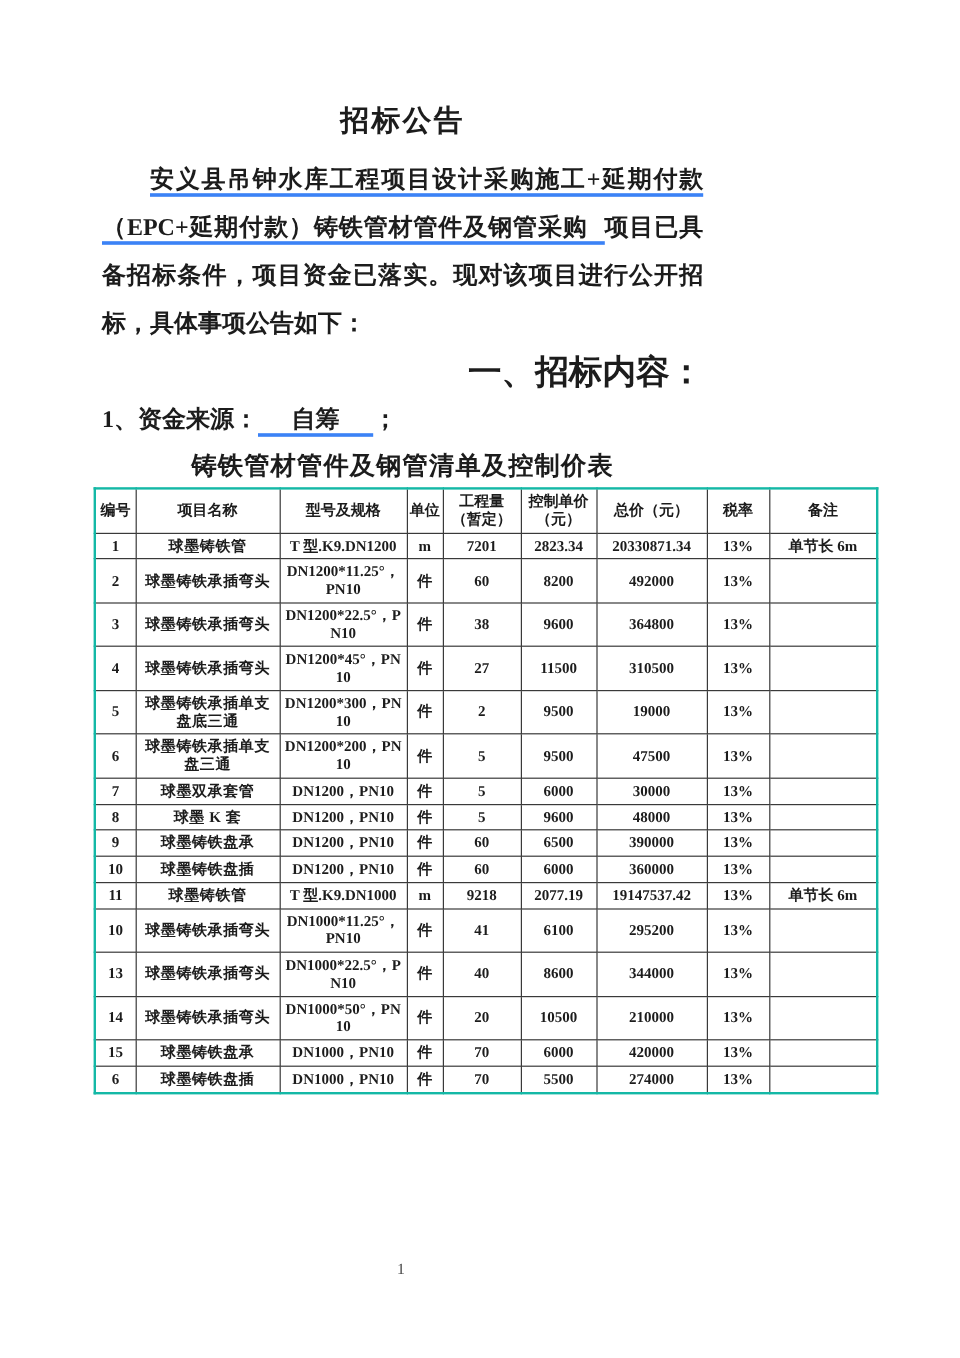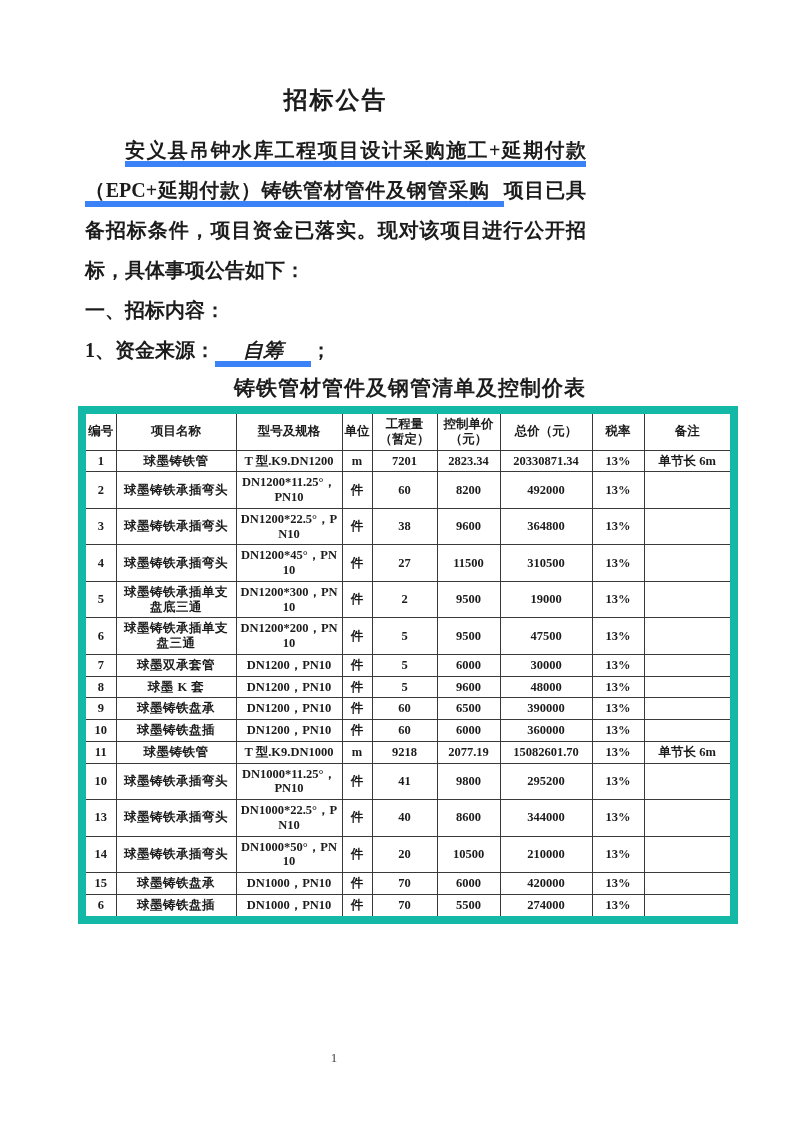--- a/index.html
+++ b/index.html
@@ -28,46 +28,47 @@
     letter-spacing: 2px;
   }
   .body-text {
     font-size: 20px;
     line-height: 40px;
     text-align: justify;
     margin: 0;
   }
   .intro { text-indent: 2em; }
   .u {
-    border-bottom: 6px solid #3b82f6;
+    border-bottom: 3px solid #3b82f6;
   }
   .u-gap { padding-right: 14px; }
   .section-heading {
     font-family: "Liberation Sans", "DejaVu Sans", sans-serif;
-    font-size: 20px;
+    font-size: 28px;
     line-height: 40px;
     font-weight: 800;
     margin: 0;
+    text-align: right;
   }
   .item { margin: 0; }
-  .item .val-pad-wide { padding: 0 28px; font-style: italic; }
+  .item .val-pad-wide { padding: 0 28px; }
   .item .val-pad { padding: 0 9px; }
   .table-title {
     margin: 4px 0 4px 0;
-    text-align: right;
+    text-align: center;
     font-size: 21px;
     font-weight: 800;
     letter-spacing: 1px;
   }
   table.price-table {
     border-collapse: collapse;
     table-layout: fixed;
     width: 652px;
     margin-left: -7px;
-    border: 8px solid #14b8a6;
+    border: 2px solid #14b8a6;
     font-size: 12.5px;
   }
   table.price-table th, table.price-table td {
     border: 1px solid #3a3a3a;
     text-align: center;
     vertical-align: middle;
     padding: 3px 2px;
     line-height: 1.18;
     font-weight: 700;
     overflow: hidden;
@@ -239,31 +240,31 @@
           <td class="c7">13%</td>
           <td class="c8"></td>
         </tr>
         <tr>
           <td class="c0">11</td>
           <td class="c1">球墨铸铁管</td>
           <td class="c2">T 型.K9.DN1000</td>
           <td class="c3">m</td>
           <td class="c4">9218</td>
           <td class="c5">2077.19</td>
-          <td class="c6">15082601.70</td>
+          <td class="c6">19147537.42</td>
           <td class="c7">13%</td>
           <td class="c8">单节长 6m</td>
         </tr>
         <tr>
           <td class="c0">10</td>
           <td class="c1">球墨铸铁承插弯头</td>
           <td class="c2">DN1000*11.25°，PN10</td>
           <td class="c3">件</td>
           <td class="c4">41</td>
-          <td class="c5">9800</td>
+          <td class="c5">6100</td>
           <td class="c6">295200</td>
           <td class="c7">13%</td>
           <td class="c8"></td>
         </tr>
         <tr>
           <td class="c0">13</td>
           <td class="c1">球墨铸铁承插弯头</td>
           <td class="c2">DN1000*22.5°，PN10</td>
           <td class="c3">件</td>
           <td class="c4">40</td>

